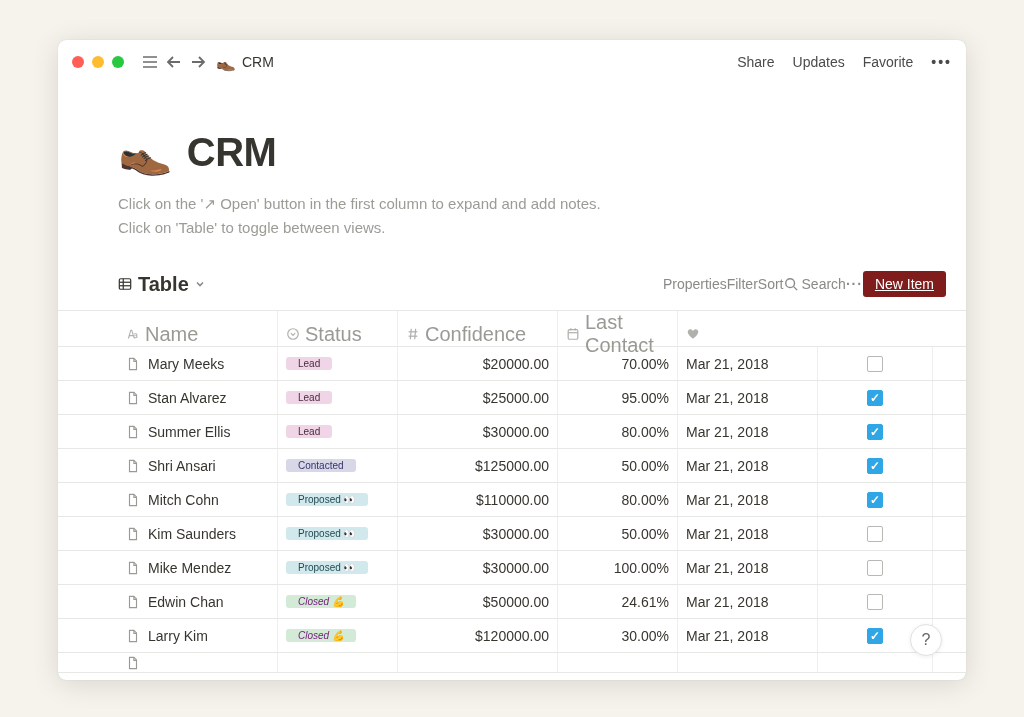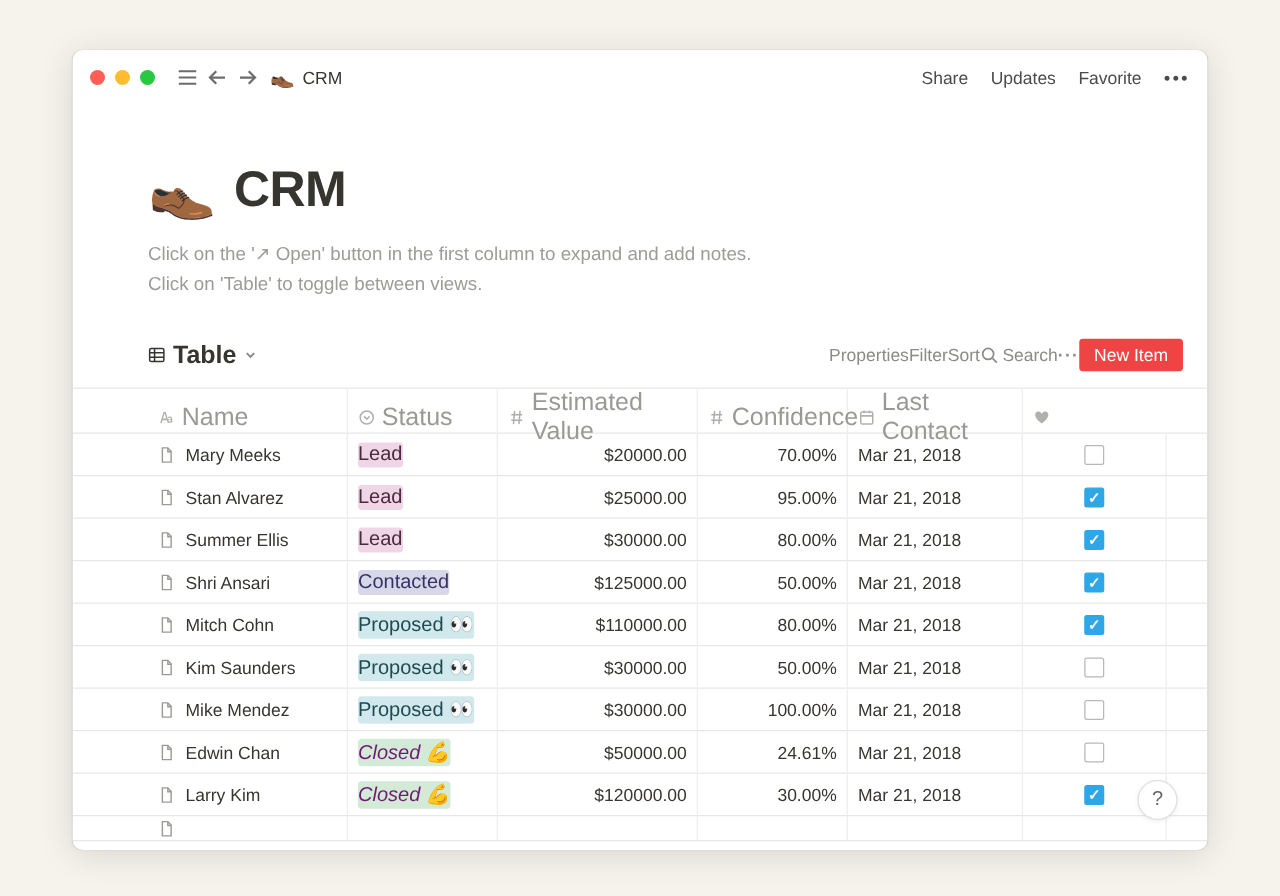--- a/index.html
+++ b/index.html
@@ -59,42 +59,42 @@
   }
   .view-select {
     display:flex; align-items:center; gap:6px; font-weight:600; font-size:20px;
     cursor:pointer;
   }
   .view-select svg { color:#37352f; }
   .viewbar-right { margin-left:auto; display:flex; align-items:center; color:#8a8a86;text-align:center; }
   .viewbar-right .txt { cursor:pointer; }
   .search-grp { display:flex; align-items:center; gap:4px; cursor:pointer; }
   .new-btn {
-    background:#ef4444; color:#fff; padding:5px 12px; border-radius:3px;
-    font-weight:500; cursor:pointer; font-size:14px;
+    background:#7f1d1d; color:#fff; padding:5px 12px; border-radius:3px;
+    font-weight:500; cursor:pointer; font-size:14px;text-decoration:underline;
   }
   
   .table { margin-top:6px; margin-left:-60px; width:calc(100% + 60px); }
   .thead, .trow {
     display:grid;
     grid-template-columns: 60px 160px 120px 160px 120px 140px 115px 40px;
     align-items:center;
     border-top:1px solid #e7e7e5;
   }
   .thead { height:36px; color:#9a9a95; font-size:20px; }
   .thead .cell { display:flex; align-items:center; gap:5px; padding:0 8px; border-right:1px solid #eee; height:100%;}
   .thead .cell:first-child, .trow .cell:first-child { border-right:none; }
   .thead .cell:last-child, .trow .cell:last-child { border-right:none; }
   .trow { height:34px; }
   .trow .cell { padding:0 8px; height:100%; display:flex; align-items:center; border-right:1px solid #eee;}
   .cell.gutter { border-right:none !important; }
   .cell.name { gap:8px; color:#37352f; font-weight:500; }
   .cell.num { justify-content:flex-end; font-variant-numeric: tabular-nums; }
   .tag {
-    padding:1px 0; border-radius:3px; font-size:16px; display:inline-flex; align-items:center; gap:4px;
+    padding:1px 12px; border-radius:3px; font-size:10px; display:inline-flex; align-items:center; gap:4px;
   }
   .tag.lead { background:#f0d5e7; color:#4a2a3f;}
   .tag.contacted { background:#d8d7e8; color:#35336a;}
   .tag.proposed { background:#d1e9ed; color:#1f4a51;}
   .tag.closed { background:#d3ead7; color:#701a75;font-style:italic;}
   .chk {
     width:16px; height:16px; border:1.5px solid #b8b8b5; border-radius:2px; background:#fff;
     display:flex; align-items:center; justify-content:center; cursor:pointer;
   }
   .chk.on { background:#2fa7e6; border-color:#2fa7e6; }
@@ -218,29 +218,20 @@
             </svg>
           <span>Status</span>
         </div>
         <div class="cell num" style="justify-content:flex-start">
           <svg class="colicon" viewBox="0 0 16 16" fill="none" stroke="currentColor" stroke-width="1.4">
               <line x1="3" y1="5.5" x2="13" y2="5.5"></line>
               <line x1="3" y1="10.5" x2="13" y2="10.5"></line>
               <line x1="6" y1="2" x2="5" y2="14"></line>
               <line x1="11" y1="2" x2="10" y2="14"></line>
             </svg>
-          <span>Estimated Value</span>
-        </div>
-        <div class="cell num" style="justify-content:flex-start">
-          <svg class="colicon" viewBox="0 0 16 16" fill="none" stroke="currentColor" stroke-width="1.4">
-              <line x1="3" y1="5.5" x2="13" y2="5.5"></line>
-              <line x1="3" y1="10.5" x2="13" y2="10.5"></line>
-              <line x1="6" y1="2" x2="5" y2="14"></line>
-              <line x1="11" y1="2" x2="10" y2="14"></line>
-            </svg>
           <span>Confidence</span>
         </div>
         <div class="cell">
           <svg class="colicon" viewBox="0 0 16 16" fill="none" stroke="currentColor" stroke-width="1.4">
               <rect x="2.5" y="3" width="11" height="11" rx="1.5"></rect>
               <line x1="2.5" y1="6.5" x2="13.5" y2="6.5"></line>
               <line x1="5.5" y1="1.5" x2="5.5" y2="4"></line>
               <line x1="10.5" y1="1.5" x2="10.5" y2="4"></line>
             </svg>
           <span>Last Contact</span>

